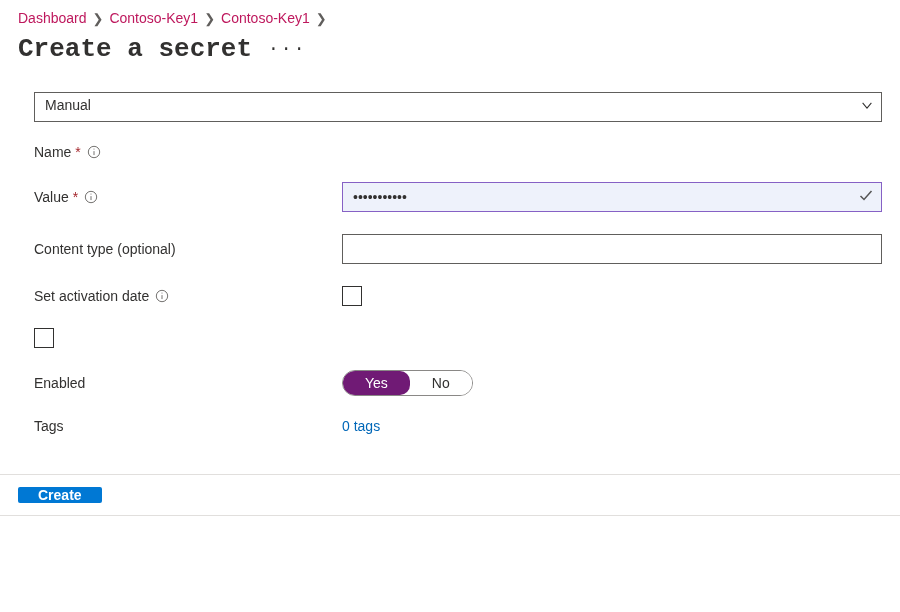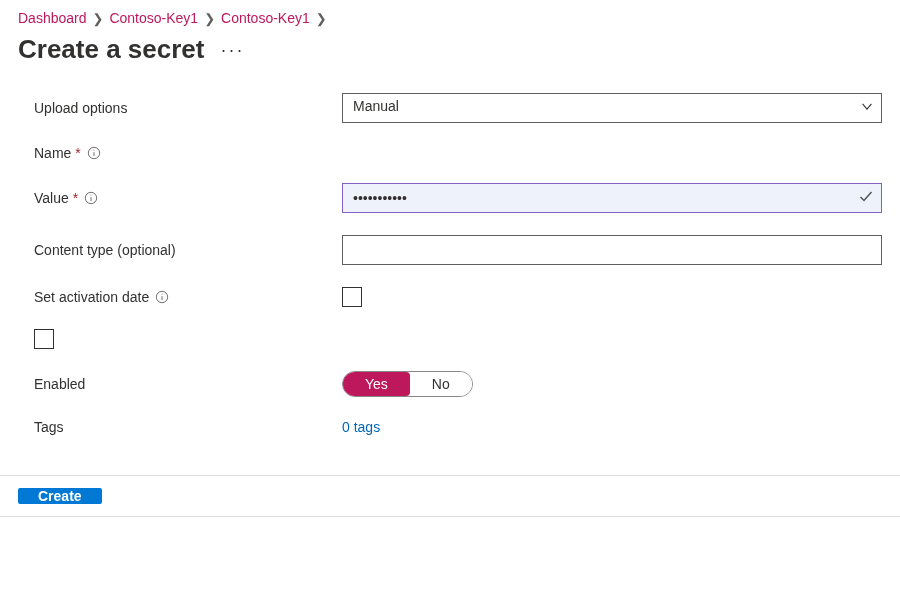--- a/index.html
+++ b/index.html
@@ -25,20 +25,21 @@
   }
   .breadcrumb .sep {
     color: #605e5c;
     margin: 0 6px;
     font-size: 13px;
   }
   .title-row {
     padding: 2px 18px 28px 18px;
     display: flex;
     align-items: flex-end;
+    font-family: Liberation Mono, monospace;
   }
   .title-row h1 {
     margin: 0;
     font-size: 26px;
     font-weight: 600;
     color: #323130;
   }
   .more-btn {
     margin-left: 16px;
     color: #323130;
@@ -131,23 +132,23 @@
     border: none;
     background: #fff;
     padding: 0 22px;
     font-family: inherit;
     font-size: 14px;
     cursor: pointer;
     color: #323130;
     height: 100%;
   }
   .toggle-btn.active {
-    background: #be185d;
+    background: #701a75;
     color: #fff;
-    border-radius: 4px;
+    border-radius: 10px;
   }
   .tags-link {
     color: #0067b8;
     cursor: pointer;
     font-size: 14px;
   }
   .footer {
     border-top: 1px solid #e1dfdd;
     border-bottom: 1px solid #e1dfdd;
     padding: 12px 18px;
@@ -177,23 +178,20 @@
 </div>
 
 <div class="title-row">
   <h1>Create a secret</h1>
   <span class="more-btn">···</span>
 </div>
 
 <div class="form">
 
   <div class="row">
-    <div class="label-cell">
-      <span>Upload options</span>
-    </div>
     <div class="input-cell select-wrap">
       <div class="select">Manual</div>
       <span class="chevron">
         <svg viewBox="0 0 16 16" fill="none" stroke="currentColor" stroke-width="1.2">
             <polyline points="3,5 8,11 13,5"></polyline>
           </svg>
       </span>
     </div>
   </div>
 

